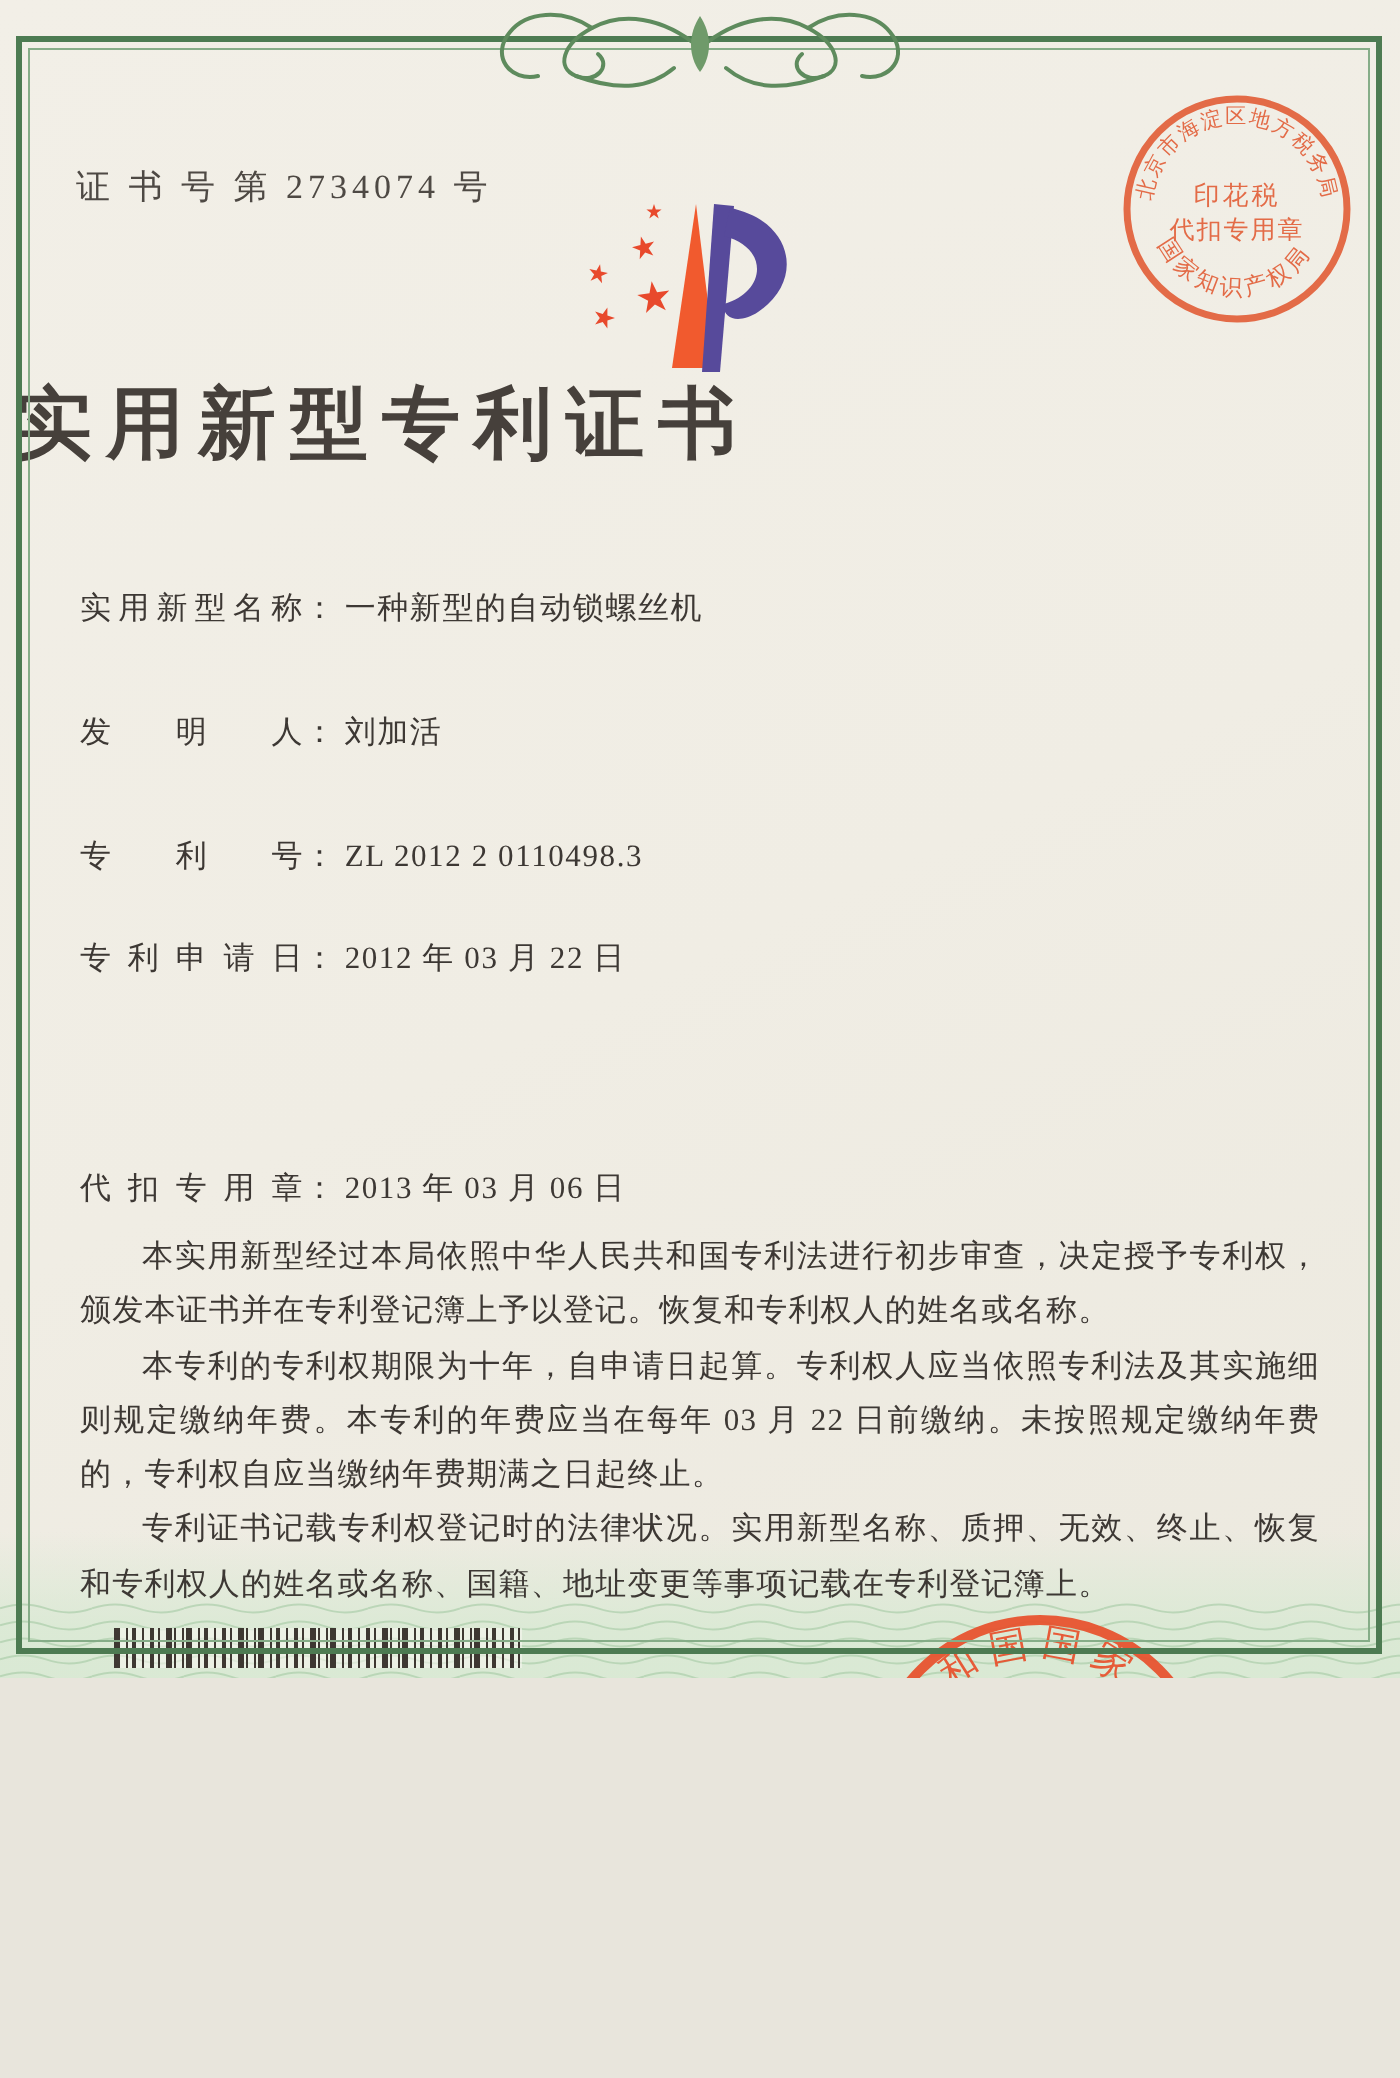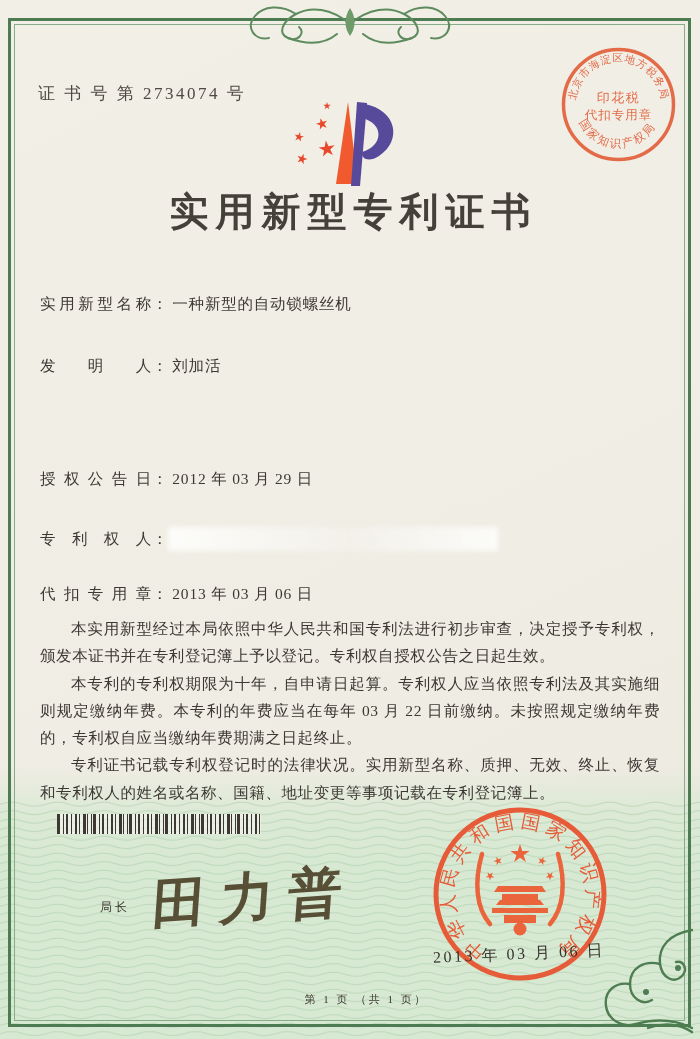--- a/index.html
+++ b/index.html
@@ -1,33 +1,33 @@
 <!DOCTYPE html>
 <html><head>
 <meta charset="utf-8">
 <style>
   html,body{margin:0;padding:0;background:#e8e5dc;}
   .page{
-    position:relative;width:700px;height:1039px;overflow:hidden;
+    position:relative;width:700px;height:839px;overflow:hidden;
     background:linear-gradient(155deg,#f2efe7 0%,#f0ede4 55%,#ece9df 100%);
     font-family:"Liberation Serif","DejaVu Serif",serif;color:#3d3834;
   }
   .abs{position:absolute;}
   
   .frame-outer{position:absolute;left:8px;top:18px;right:9px;bottom:12px;
     border:3px solid #4d7b52;z-index:6;pointer-events:none;}
   .frame-inner{position:absolute;left:3px;top:3px;right:3px;bottom:3px;
     border:1px solid #86ad88;}
   
   .green-zone{position:absolute;left:0;right:0;top:766px;height:273px;z-index:1;
     background:linear-gradient(180deg,rgba(216,233,211,0) 0,rgba(216,233,211,.85) 48px,#d8e9d3 95px);}
   .green-zone svg{position:absolute;left:0;top:34px;width:700px;height:239px;opacity:.65;}
   
   .cert-no{left:38px;top:82px;font-size:17px;letter-spacing:2.5px;color:#4e4944;z-index:4;}
-  .title{left:0;top:185px;width:100%;text-align:center;font-size:39px;font-weight:700;
+  .title{left:0;top:185px;width:100%;text-align:left;font-size:39px;font-weight:700;
     letter-spacing:7px;text-indent:7px;color:#46403b;z-index:4;}
   .logo{left:290px;top:98px;width:125px;height:100px;z-index:4;}
   .tax-stamp{left:556px;top:42px;width:125px;height:125px;z-index:4;opacity:.92;}
   
   .field-row{left:40px;font-size:15.5px;letter-spacing:.8px;z-index:4;white-space:nowrap;}
   .f-label{display:inline-block;width:112px;text-align:justify;text-align-last:justify;}
   .f-value{margin-left:4px;}
   .redacted{display:inline-block;width:330px;height:24px;vertical-align:-7px;border-radius:2px;
     background:linear-gradient(90deg,rgba(253,253,251,.95),rgba(243,241,235,.75) 55%,rgba(252,252,250,.95));
     filter:blur(2.5px);}
@@ -133,32 +133,32 @@
   </svg>
 
   <div class="abs title">实用新型专利证书</div>
 
   <div class="abs field-row" style="top:294px">
     <span class="f-label">实用新型名称</span><span>：</span><span class="f-value">一种新型的自动锁螺丝机</span>
   </div>
   <div class="abs field-row" style="top:356px">
     <span class="f-label">发明人</span><span>：</span><span class="f-value">刘加活</span>
   </div>
+  <div class="abs field-row" style="top:418px">
+    <span class="f-label">专利号</span><span>：</span><span class="f-value">ZL 2012 2 0110498.3</span>
+  </div>
   <div class="abs field-row" style="top:469px">
-    <span class="f-label">授权公告日</span><span>：</span><span class="f-value">2012 年 03 月 29 日</span>
-  </div>
-  <div class="abs field-row" style="top:527px">
-    <span class="f-label">专利权人</span><span>：</span><span class="redacted"></span>
+    <span class="f-label">专利申请日</span><span>：</span><span class="f-value">2012 年 03 月 22 日</span>
   </div>
   <div class="abs field-row" style="top:584px">
     <span class="f-label">代扣专用章</span><span>：</span><span class="f-value">2013 年 03 月 06 日</span>
   </div>
 
   <div class="abs paras">
-    <p>本实用新型经过本局依照中华人民共和国专利法进行初步审查，决定授予专利权，颁发本证书并在专利登记簿上予以登记。专利权自授权公告之日起生效。</p>
+    <p>本实用新型经过本局依照中华人民共和国专利法进行初步审查，决定授予专利权，颁发本证书并在专利登记簿上予以登记。恢复和专利权人的姓名或名称。</p>
     <p>本专利的专利权期限为十年，自申请日起算。专利权人应当依照专利法及其实施细则规定缴纳年费。本专利的年费应当在每年 03 月 22 日前缴纳。未按照规定缴纳年费的，专利权自应当缴纳年费期满之日起终止。</p>
     <p>专利证书记载专利权登记时的法律状况。实用新型名称、质押、无效、终止、恢复和专利权人的姓名或名称、国籍、地址变更等事项记载在专利登记簿上。</p>
   </div>
 
   <div class="abs barcode"></div>
 
   <div class="abs signer-label">局长</div>
   <div class="abs signature">田力普</div>
 
   <svg class="abs seal" viewBox="0 0 180 180">

